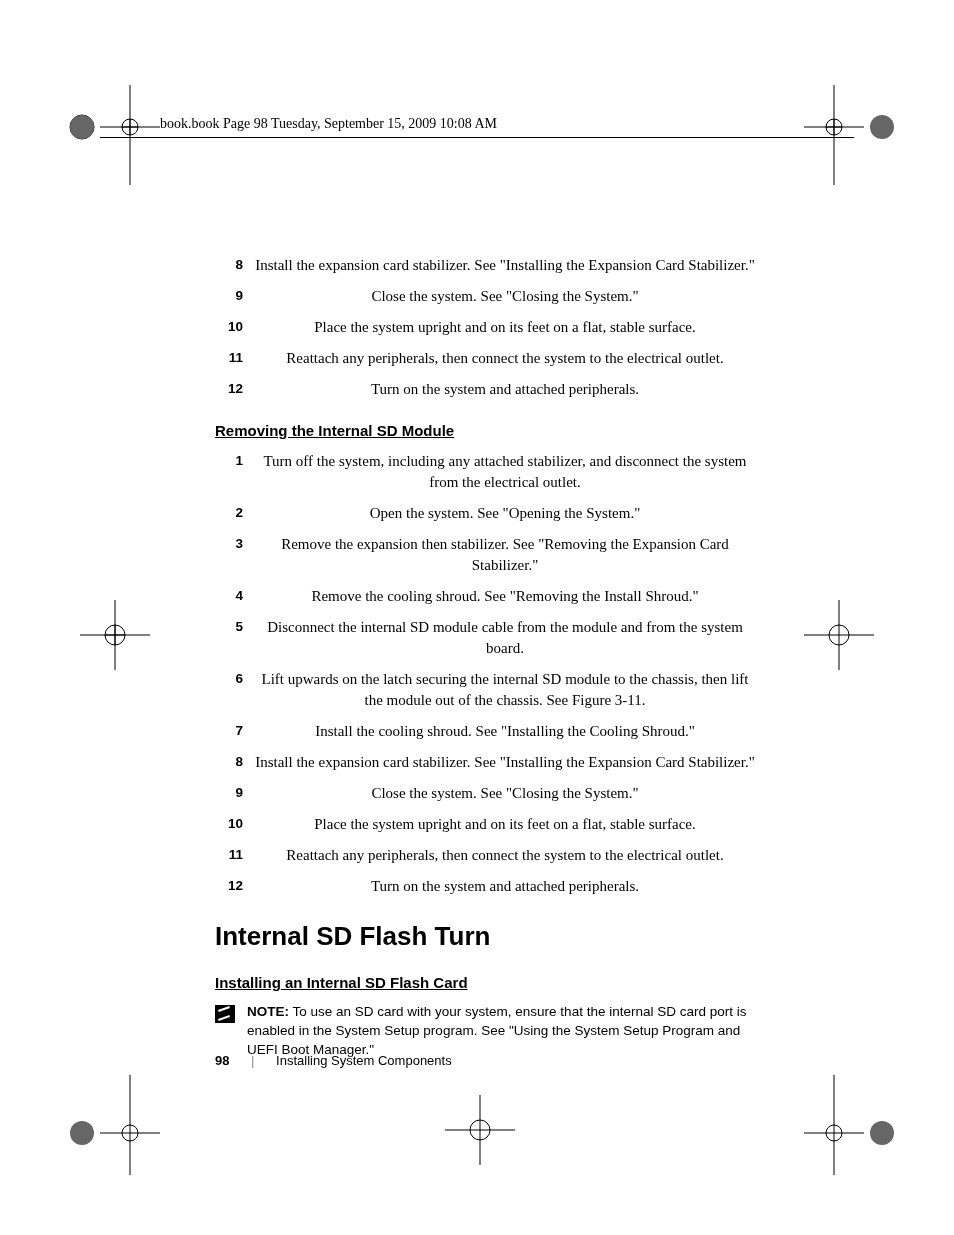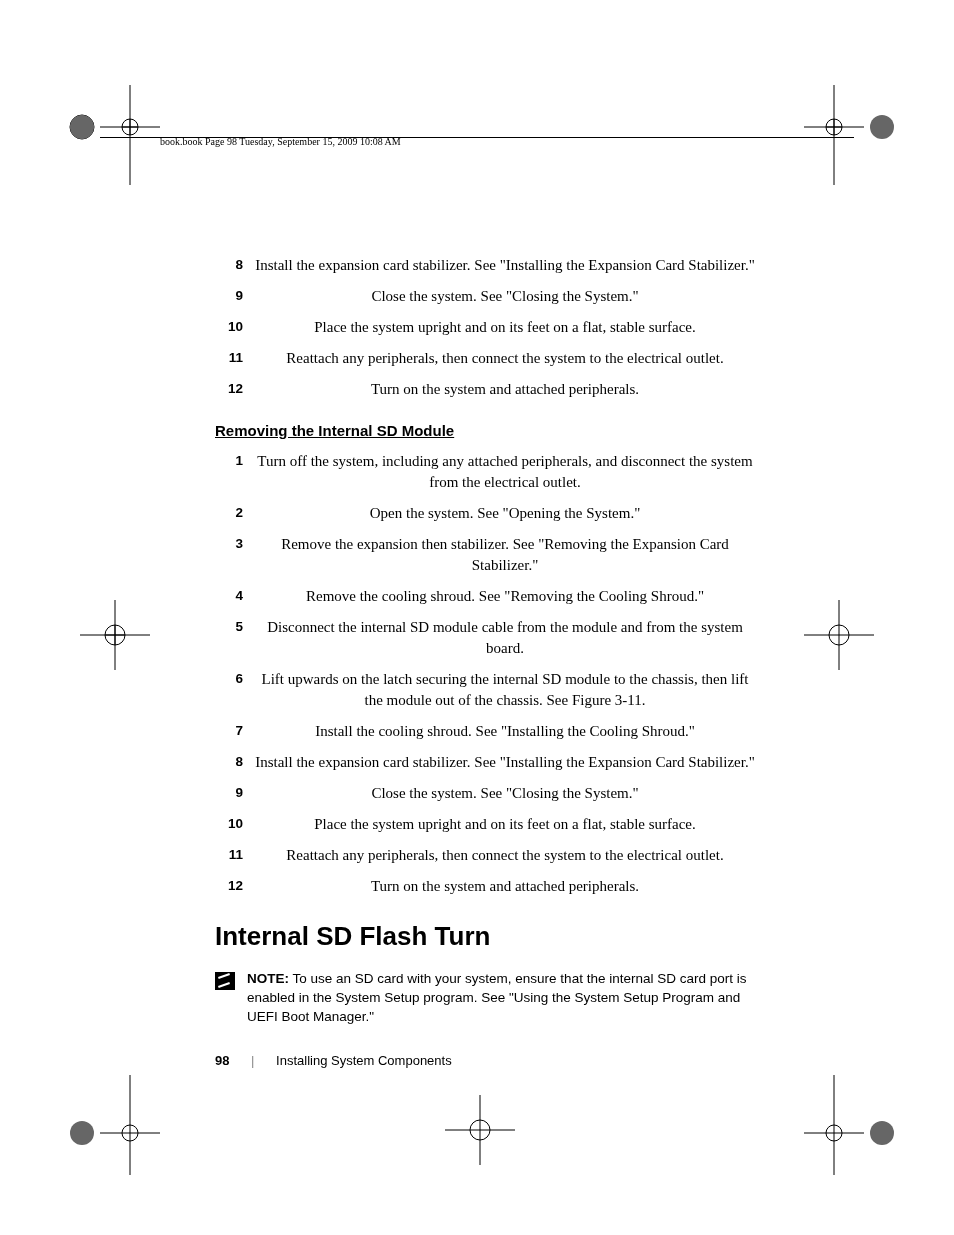--- a/index.html
+++ b/index.html
@@ -12,23 +12,23 @@
     height: 1235px;
     position: relative;
   }
   .page {
     position: relative;
     width: 954px;
     height: 1235px;
   }
   .header-text {
     position: absolute;
-    top: 136px;
+    top: 116px;
     left: 160px;
-    font-size: 10px;
+    font-size: 14px;
     font-family: Georgia, serif;
   }
   .header-line {
     position: absolute;
     top: 137px;
     left: 100px;
     right: 100px;
     border-top: 0.5px solid #000;
   }
   .content {
@@ -161,33 +161,33 @@
       </div>
     <div class="list-item">
         <div class="list-num">12</div>
         <div class="list-text">Turn on the system and attached peripherals.</div>
       </div>
 
     <div class="subheading">Removing the Internal SD Module</div>
 
     <div class="list-item">
         <div class="list-num">1</div>
-        <div class="list-text">Turn off the system, including any attached peripherals, and disconnect the system from the electrical outlet.</div>
+        <div class="list-text">Turn off the system, including any attached stabilizer, and disconnect the system from the electrical outlet.</div>
       </div>
     <div class="list-item">
         <div class="list-num">2</div>
         <div class="list-text">Open the system. See "Opening the System."</div>
       </div>
     <div class="list-item">
         <div class="list-num">3</div>
         <div class="list-text">Remove the expansion then stabilizer. See "Removing the Expansion Card Stabilizer."</div>
       </div>
     <div class="list-item">
         <div class="list-num">4</div>
-        <div class="list-text">Remove the cooling shroud. See "Removing the Cooling Shroud."</div>
+        <div class="list-text">Remove the cooling shroud. See "Removing the Install Shroud."</div>
       </div>
     <div class="list-item">
         <div class="list-num">5</div>
         <div class="list-text">Disconnect the internal SD module cable from the module and from the system board.</div>
       </div>
     <div class="list-item">
         <div class="list-num">6</div>
         <div class="list-text">Lift upwards on the latch securing the internal SD module to the chassis, then lift the module out of the chassis. See Figure 3-11.</div>
       </div>
     <div class="list-item">
@@ -210,20 +210,21 @@
         <div class="list-num">11</div>
         <div class="list-text">Reattach any peripherals, then connect the system to the electrical outlet.</div>
       </div>
     <div class="list-item">
         <div class="list-num">12</div>
         <div class="list-text">Turn on the system and attached peripherals.</div>
       </div>
 
     <div class="heading">Internal SD Flash Turn</div>
 
+    <div class="subheading">Installing an Internal SD Flash Card</div>
 
     <div class="note-block">
       <div class="note-icon"></div>
       <div class="note-text">
         <span class="note-label">NOTE:</span><span> To use an SD card with your system, ensure that the internal SD card port is enabled in the System Setup program. See "Using the System Setup Program and UEFI Boot Manager."</span>
       </div>
     </div>
 
   </div>
 

